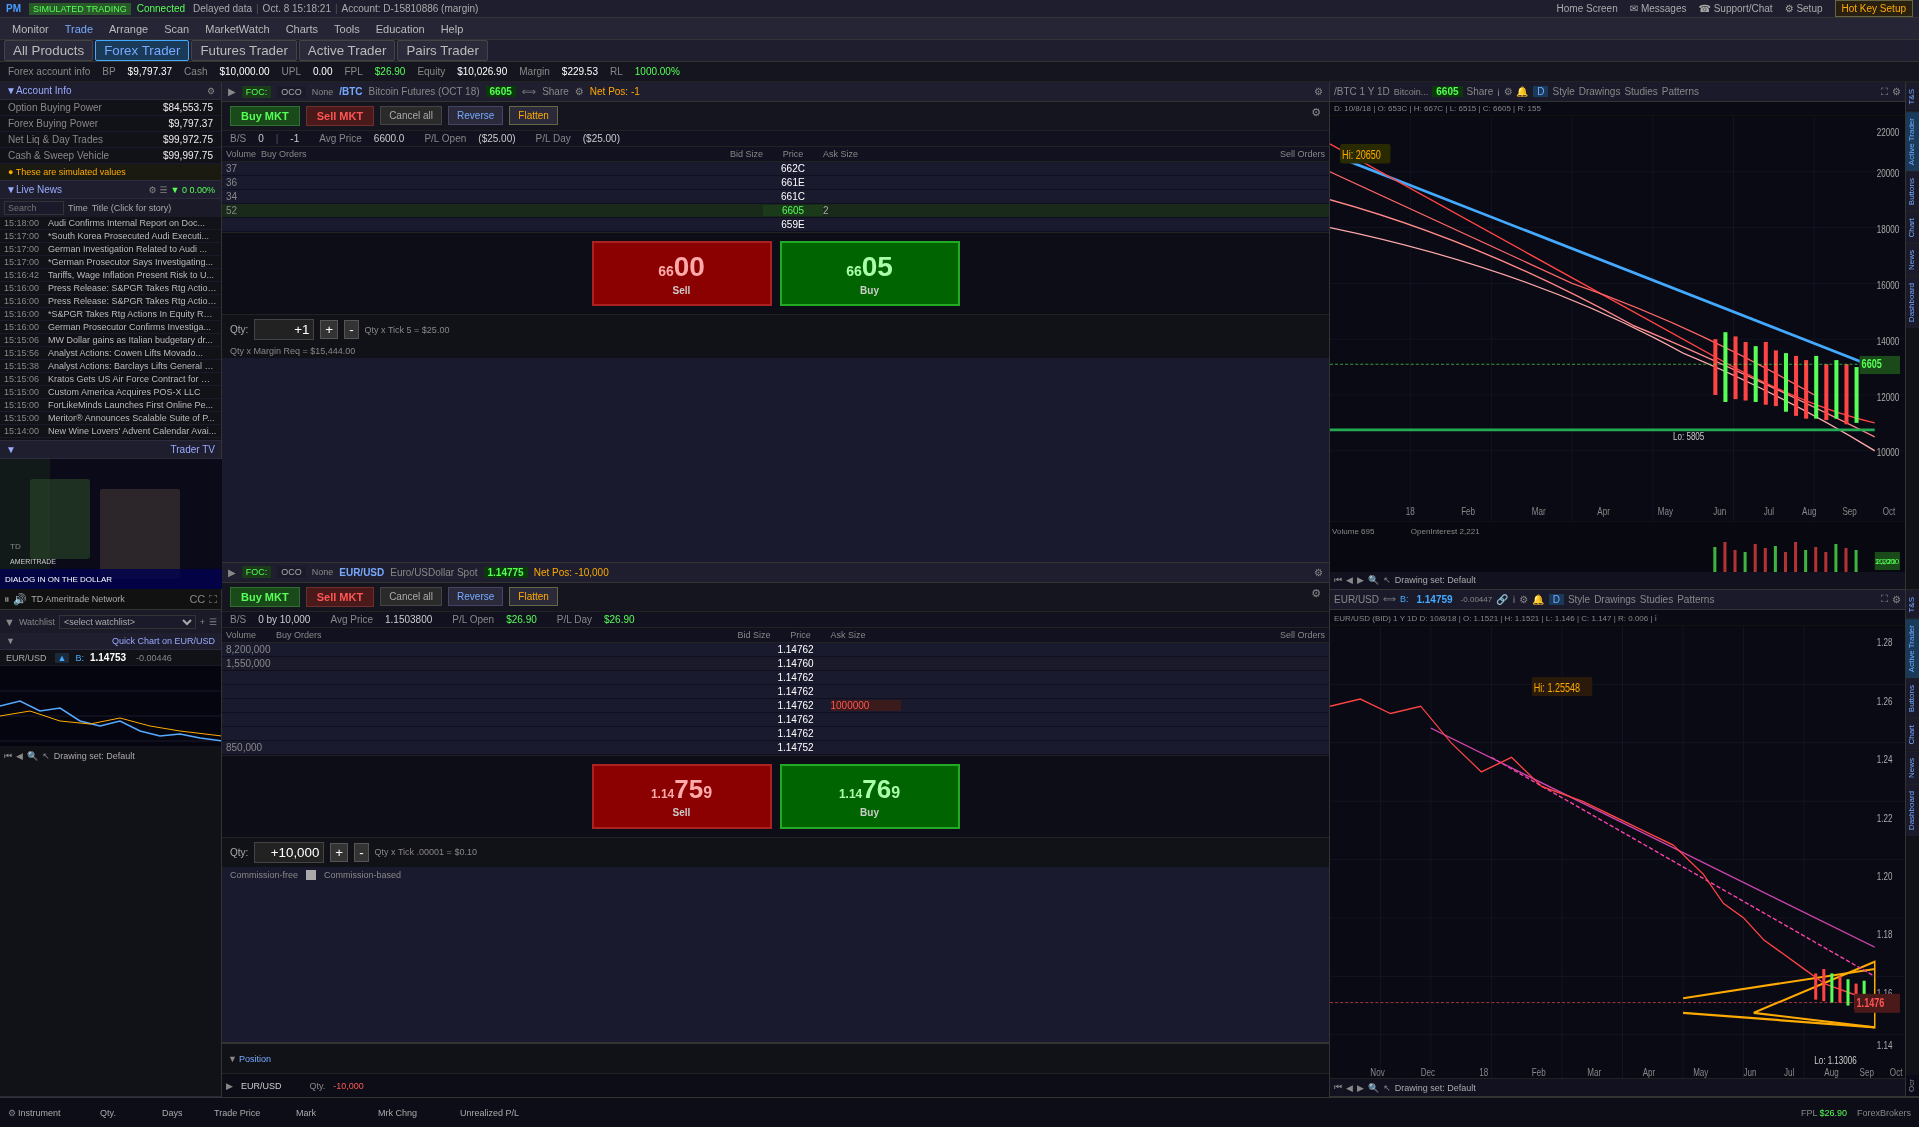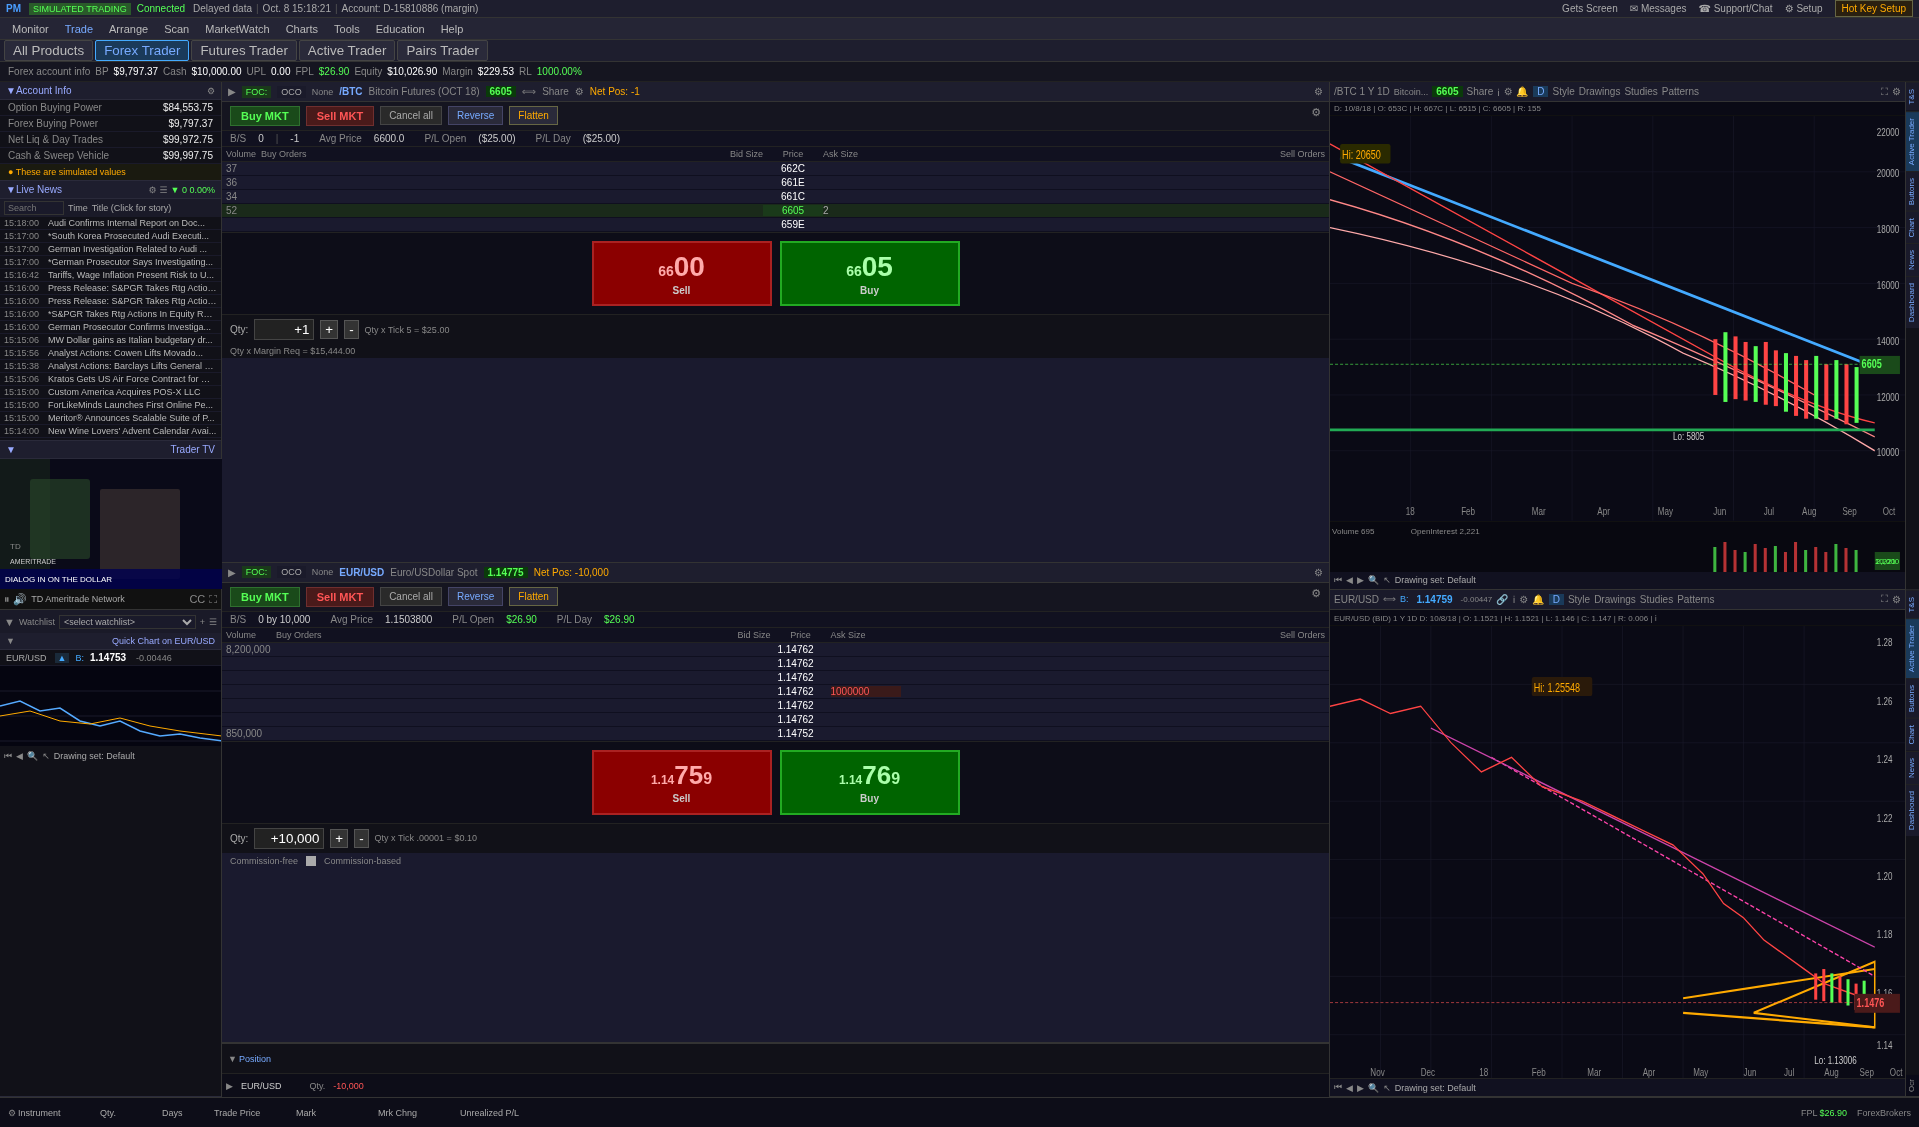--- a/index.html
+++ b/index.html
@@ -77,21 +77,21 @@
     ::-webkit-scrollbar-track { background: #111; }
     ::-webkit-scrollbar-thumb { background: #444; }
 
     .price-badge { background: #3a3a0a; color: #fa0; padding: 0 4px; font-size: 10px; font-weight: bold; }
     .price-badge.green { background: #0a3a0a; color: #5f5; }
 
     .side-tabs { display: flex; flex-direction: column; width: 14px; background: #111118; border-left: 1px solid #333; }
     .side-tab { writing-mode: vertical-rl; transform: rotate(180deg); font-size: 8px; color: #7af; padding: 6px 1px; cursor: pointer; border-bottom: 1px solid #222; background: #1a1a2a; }
     .side-tab.active { background: #1a3a5a; }
 
-    .forex-account-bar { background: #151520; height: 20px; display: flex; align-items: center; padding: 0 8px; font-size: 10px; gap: 5px; border-bottom: 1px solid #222; }
+    .forex-account-bar { background: #151520; height: 20px; display: flex; align-items: center; padding: 0 8px; font-size: 10px; gap: 12px; border-bottom: 1px solid #222; }
 
     .watchlist-row { display: flex; align-items: center; padding: 2px 6px; gap: 6px; font-size: 10px; border-bottom: 1px solid #1a1a2a; }
 
     .section-collapse { cursor: pointer; }
 
     .news-section-container { display: flex; flex-direction: column; height: 260px; overflow: hidden; }
     .news-rows-container { overflow-y: auto; flex: 1; }
 
     .commission-row { display: flex; align-items: center; gap: 8px; font-size: 9px; color: #888; padding: 3px 8px; }
     .commission-check { width: 10px; height: 10px; background: #aaa; }
@@ -106,21 +106,21 @@
 <div class="top-bar">
   <span class="brand">PM</span>
   <span class="sim-badge">SIMULATED TRADING</span>
   <span class="connected">Connected</span>
   <span>Delayed data</span>
   <span class="sep">|</span>
   <span>Oct. 8  15:18:21</span>
   <span class="sep">|</span>
   <span>Account: D-15810886 (margin)</span>
   <div class="top-bar-right">
-    <span style="color:#aaa;cursor:pointer;">Gets Screen</span>
+    <span style="color:#aaa;cursor:pointer;">Home Screen</span>
     <span style="color:#aaa;cursor:pointer;">✉ <span>Messages</span></span>
     <span style="color:#aaa;cursor:pointer;">☎ <span>Support/Chat</span></span>
     <span style="color:#aaa;cursor:pointer;">⚙ <span>Setup</span></span>
     <span style="color:#fa0;cursor:pointer;background:#2a2010;padding:2px 6px;border:1px solid #664;">Hot Key Setup</span>
   </div>
 </div>
 
 <div class="menu-bar">
   <span class="menu-item">Monitor</span>
   <span class="menu-item active" style="color:#7af;">Trade</span>
@@ -502,20 +502,28 @@
         <span style="min-width:50px;">Ask Size</span>
         <span style="flex:1;text-align:right;">Sell Orders</span>
       </div>
 
       <div id="eurusd-ob">
           <div style="display: flex; padding: 1px 4px; font-size: 10px; border-bottom: 1px solid rgb(15, 15, 31);">
       <span style="min-width:60px;color:#888;">8,200,000</span>
       <span style="flex:1;color:#5f5;"></span>
       <span style="min-width:50px;text-align:right;color:#aaa;"></span>
       <span style="min-width:70px;text-align:center;color:#fff;">1.14762</span>
+      <span style="min-width:70px;color:#aaa;"></span>
+      <span style="flex:1;text-align:right;color:#888;"></span>
+    </div>
+          <div style="display: flex; padding: 1px 4px; font-size: 10px; border-bottom: 1px solid rgb(15, 15, 31); background: rgb(26, 26, 42);">
+      <span style="min-width:60px;color:#888;">1,550,000</span>
+      <span style="flex:1;color:#5f5;"></span>
+      <span style="min-width:50px;text-align:right;color:#aaa;"></span>
+      <span style="min-width:70px;text-align:center;color:#fff;">1.14760</span>
       <span style="min-width:70px;color:#aaa;"></span>
       <span style="flex:1;text-align:right;color:#888;"></span>
     </div>
           <div style="display: flex; padding: 1px 4px; font-size: 10px; border-bottom: 1px solid rgb(15, 15, 31);">
       <span style="min-width:60px;color:#888;"></span>
       <span style="flex:1;color:#5f5;"></span>
       <span style="min-width:50px;text-align:right;color:#aaa;"></span>
       <span style="min-width:70px;text-align:center;color:#fff;">1.14762</span>
       <span style="min-width:70px;color:#aaa;"></span>
       <span style="flex:1;text-align:right;color:#888;"></span>

